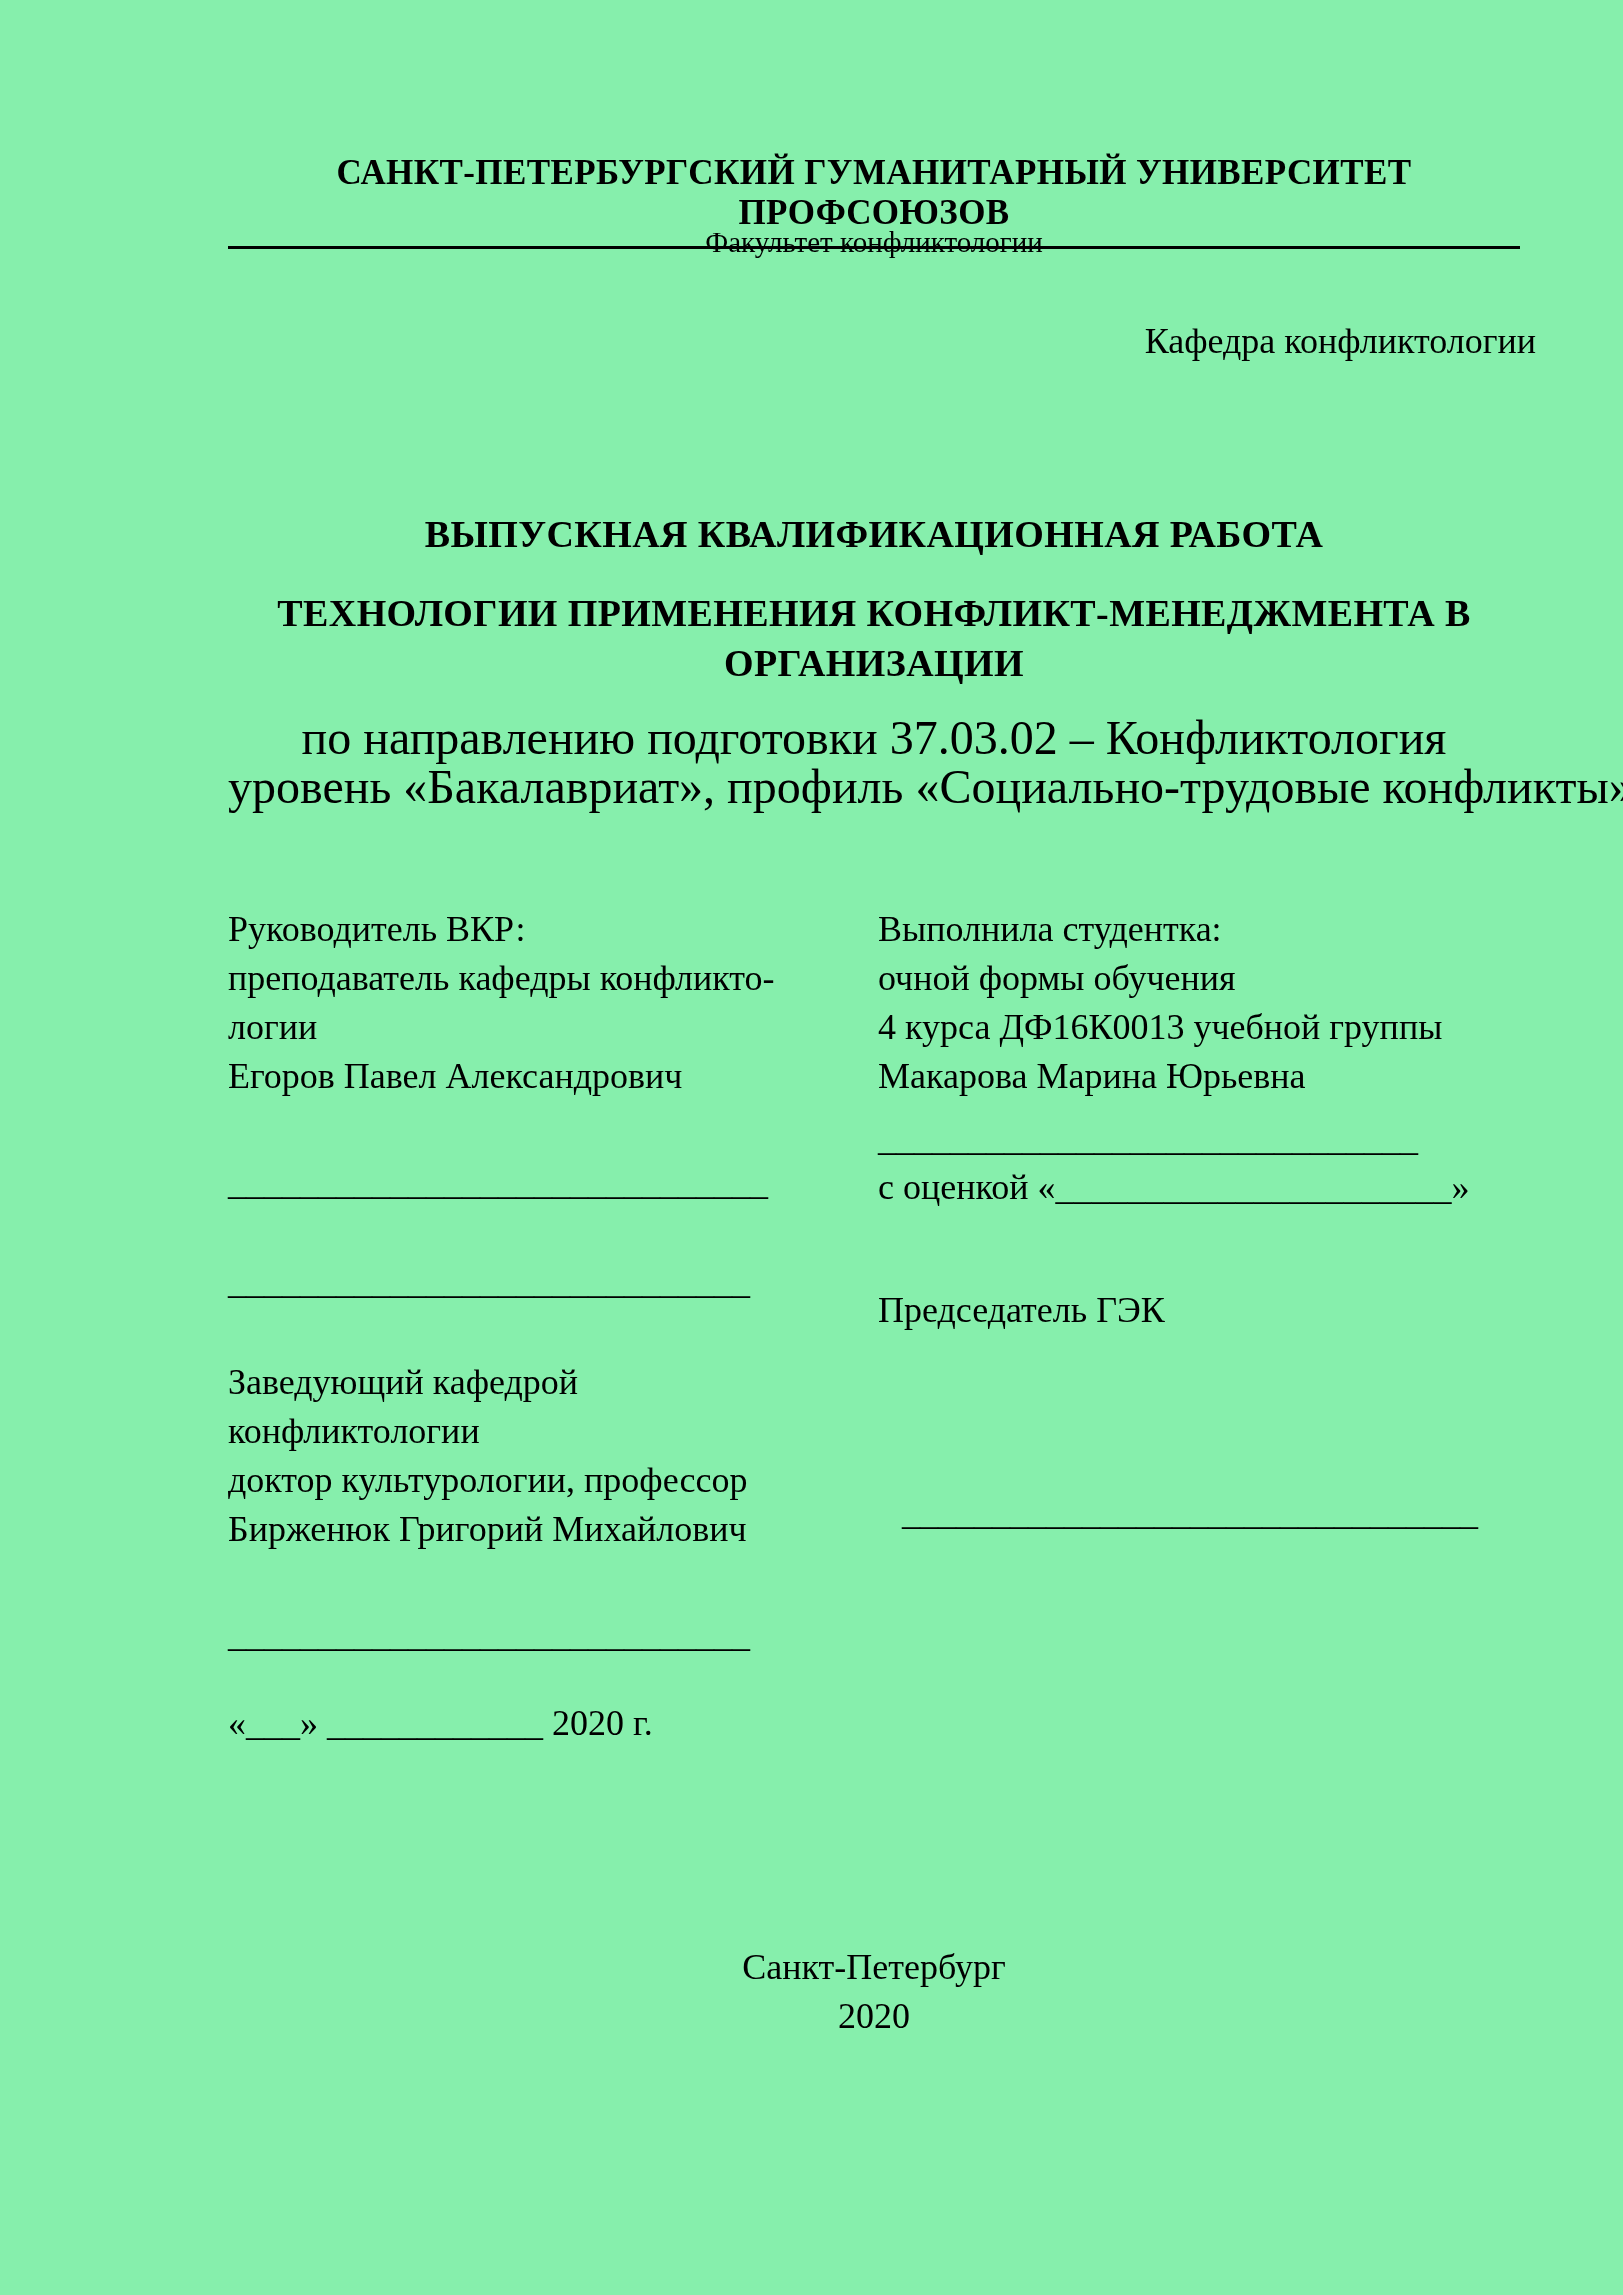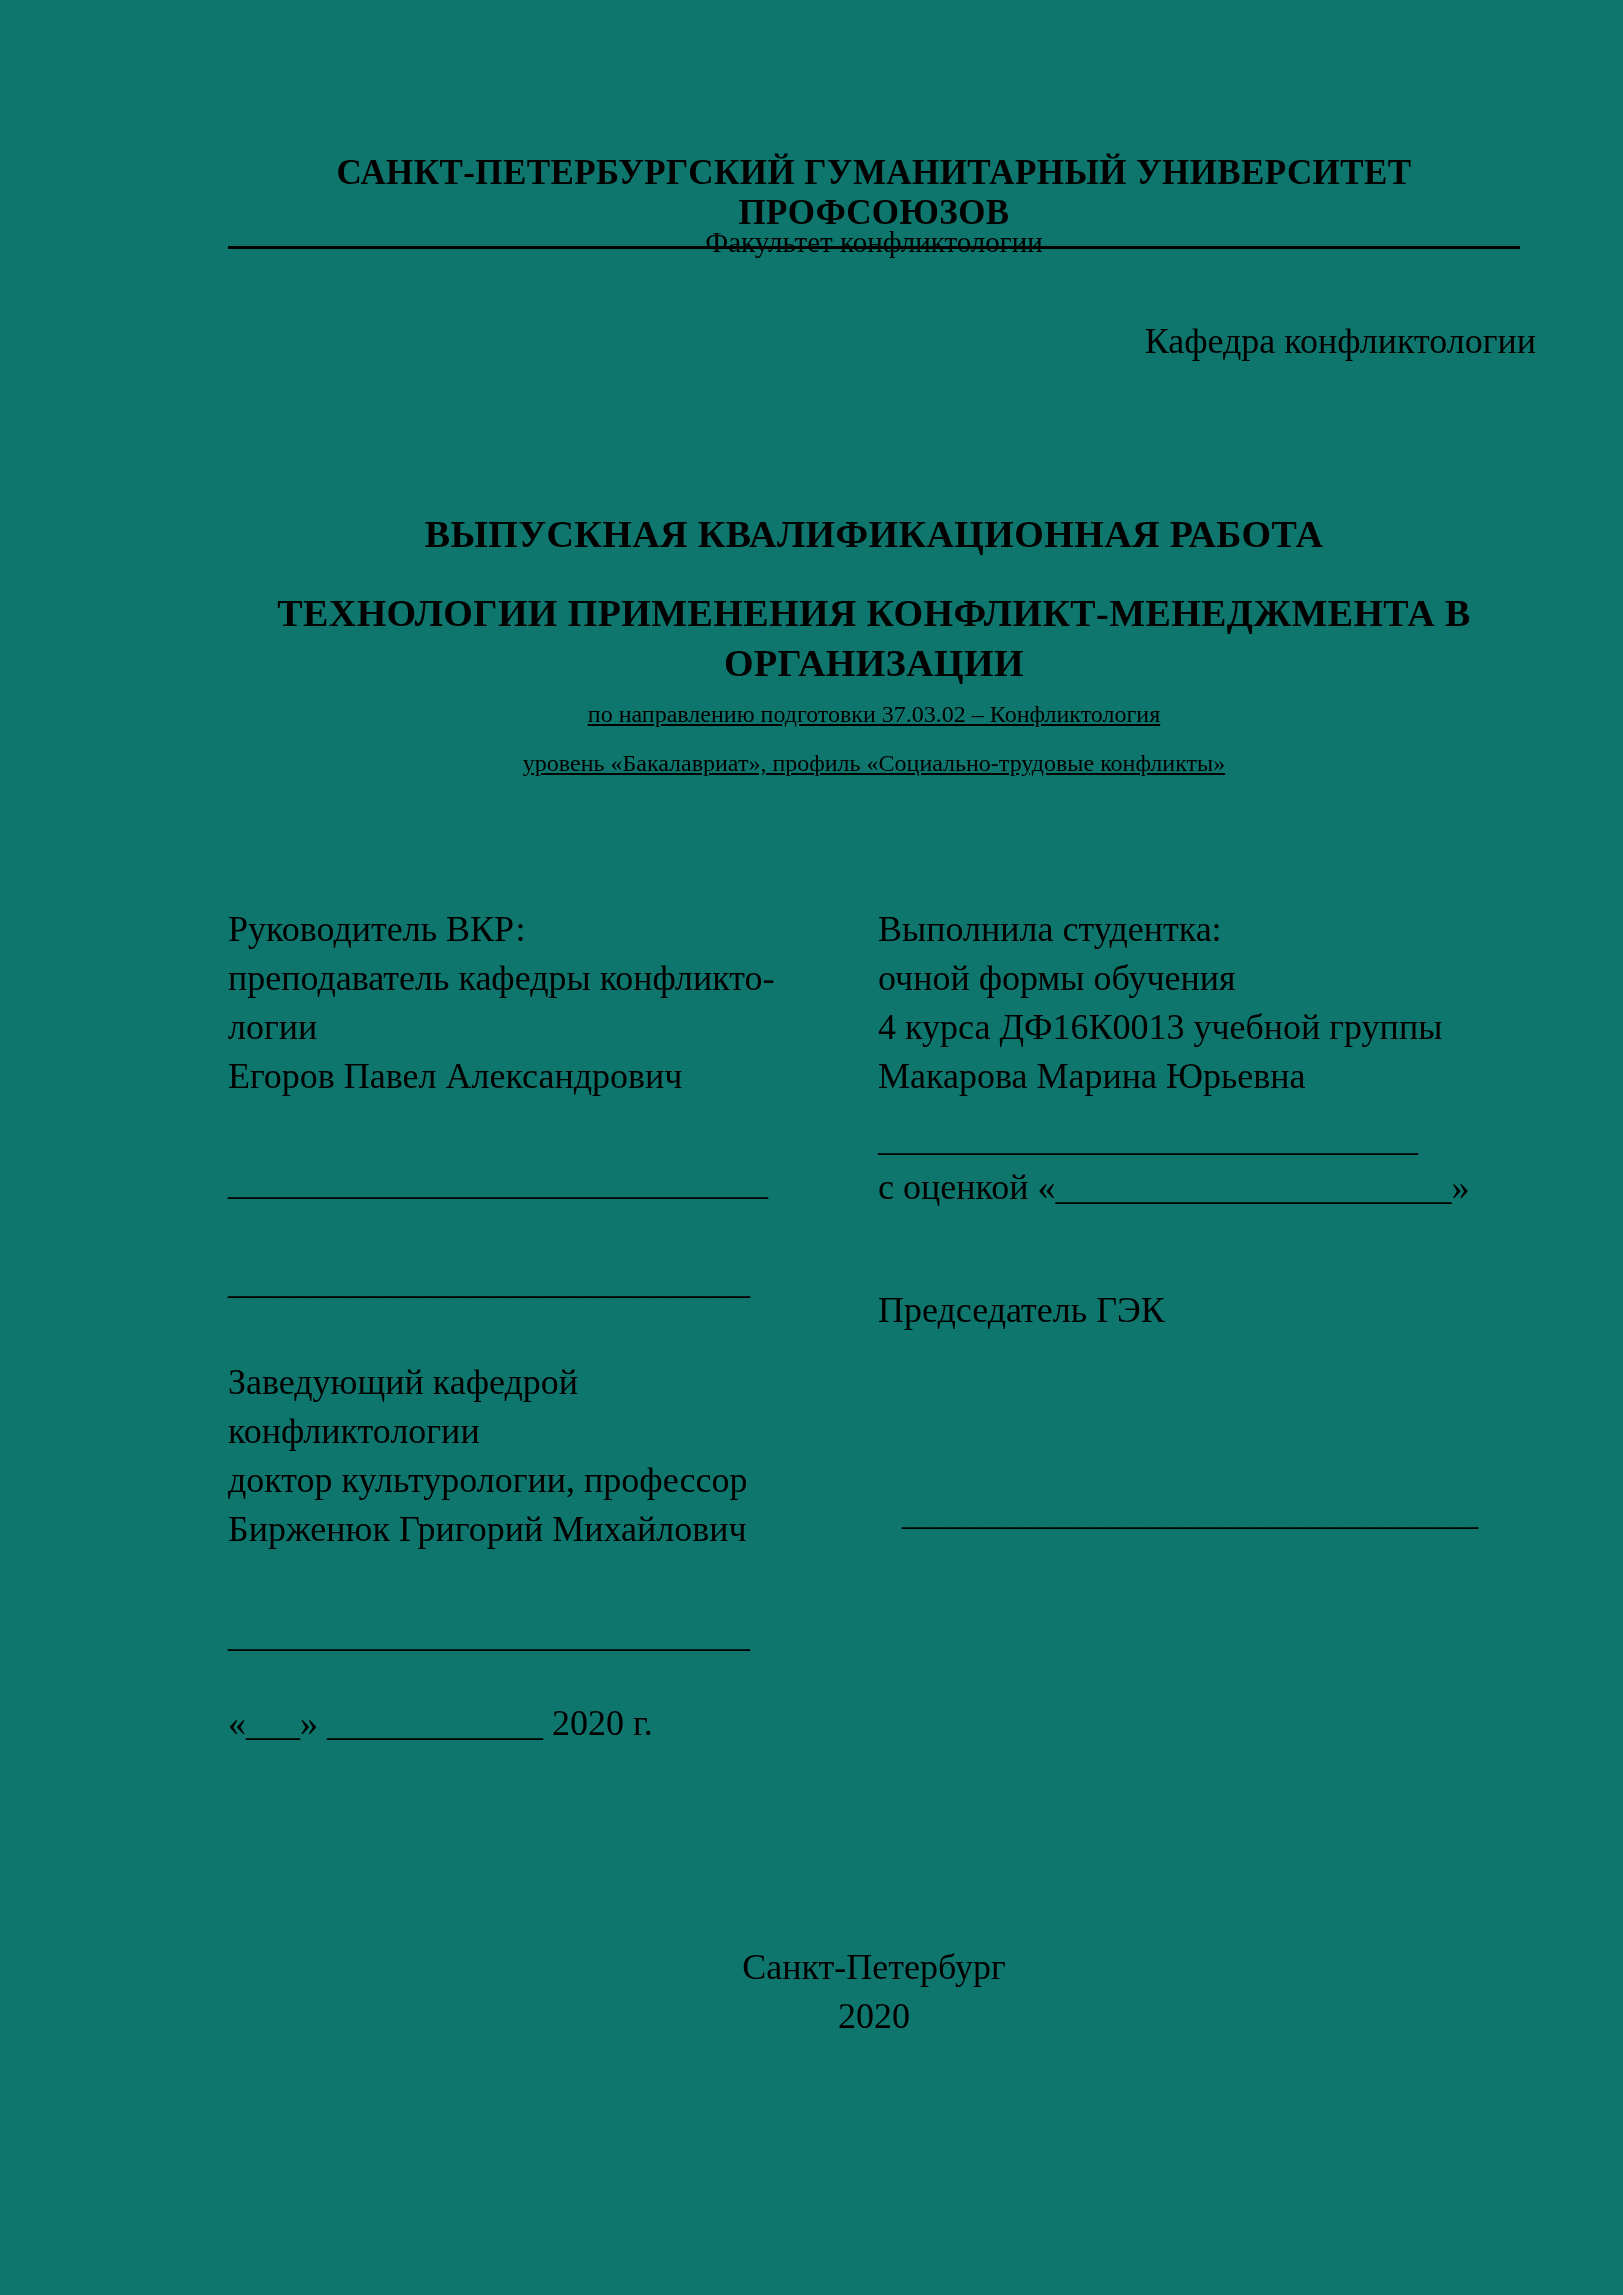--- a/index.html
+++ b/index.html
@@ -11,21 +11,21 @@
     width: 1623px;
     height: 2295px;
     font-family: "Liberation Serif", "DejaVu Serif", serif;
     color: #000000;
     position: relative;
   }
   .page {
     position: relative;
     width: 1623px;
     height: 2295px;
-    background: #0f766e;
+    background: #86efac;
     overflow: hidden;
   }
   .centered-block {
     position: absolute;
     left: 228px;
     width: 1292px;
     text-align: center;
   }
   .university-header {
     top: 153px;
@@ -54,24 +54,23 @@
     letter-spacing: 0.4px;
   }
   .thesis-title {
     top: 588px;
     font-weight: bold;
     font-size: 38px;
     line-height: 50px;
     letter-spacing: 0.4px;
   }
   .program-block {
-    top: 690px;
-    font-size: 24px;
+    top: 713px;
+    font-size: 48px;
     line-height: 49px;
-    text-decoration: underline;
   }
   .col {
     position: absolute;
     top: 905px;
     font-size: 36px;
     line-height: 49px;
   }
   .col-left {
     left: 228px;
     width: 620px;

